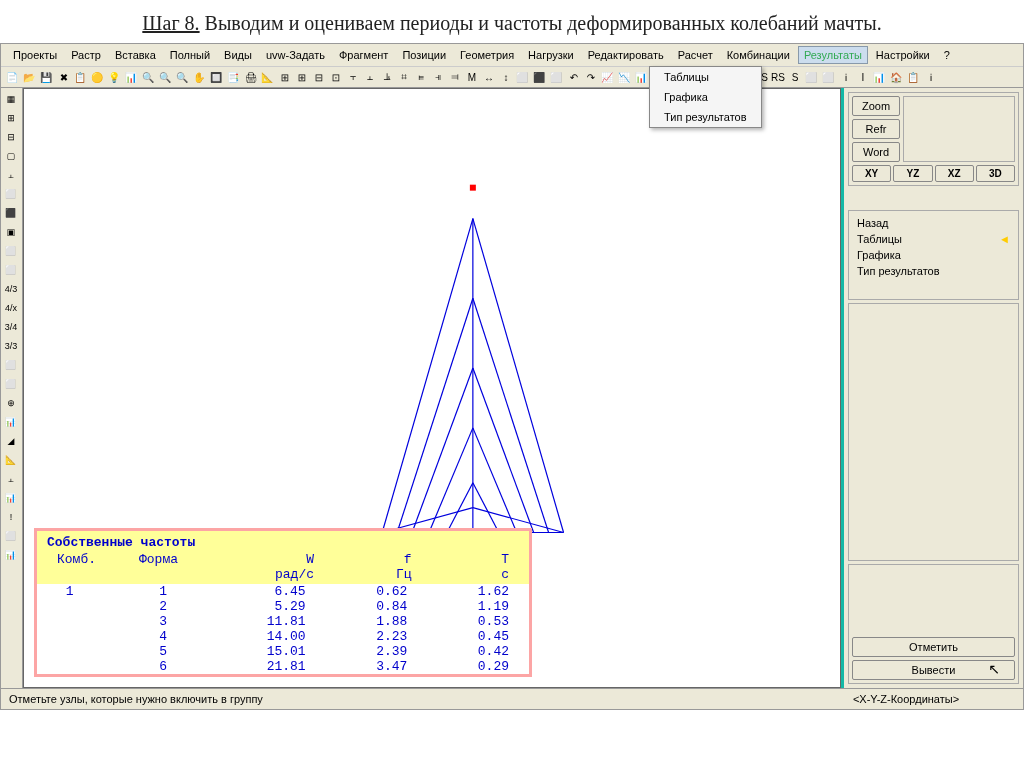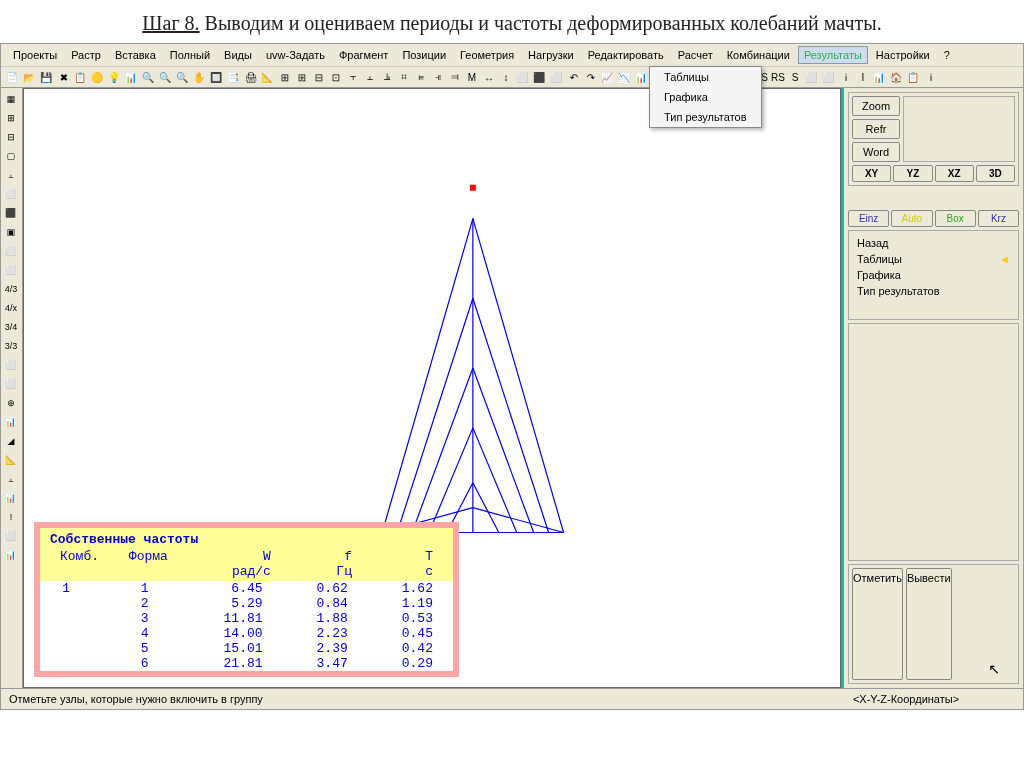--- a/index.html
+++ b/index.html
@@ -25,22 +25,22 @@
 .view-btn { flex: 1; font-size: 10px; padding: 2px 0; }
 .mode-btn { flex: 1; font-size: 10px; padding: 2px 0; }
 .mode-btn.blue { color: #33a; }
 .mode-btn.yellow { color: #cc0; }
 .mode-btn.green { color: #2a2; }
 .mode-btn.darkblue { color: #339; }
 .panel-list { background: #ece9d8; border: 1px solid #aaa; padding: 4px; font-size: 11px; min-height: 90px; }
 .panel-list div { padding: 2px 4px; }
 .panel-list .marked::after { content: "◄"; color: #fc0; float: right; }
 .top-section { border: 1px solid #aaa; padding: 3px; }
-.bottom-section { border: 1px solid #aaa; padding: 3px; min-height: 120px; display:flex; flex-direction:row; gap:3px; }
-.freq-table { position: absolute; left: 10px; bottom: 10px; width: 425px; font-family: 'Courier New', monospace; font-size: 13px; border: 6px solid #fca5a5; background: #fff; }
+.bottom-section { border: 1px solid #aaa; padding: 3px; min-height: 120px; display:flex; flex-direction:column; justify-content:flex-end; gap:3px; }
+.freq-table { position: absolute; left: 10px; bottom: 10px; width: 498px; font-family: 'Courier New', monospace; font-size: 13px; border: 3px solid #fca5a5; background: #fff; }
 .freq-table .thead { background: #ffff99; padding: 2px 0; }
 .freq-table .title { color: #0000cc; font-weight: bold; padding: 2px 10px; }
 .freq-table .hrow { display: flex; color: #0000cc; font-weight: normal; }
 .freq-table .hrow span { flex: 1; text-align: right; padding: 0 20px 0 0; }
 .freq-table .hrow span:first-child { text-align: left; padding-left: 20px; flex: 0.8; }
 .freq-table .hrow span:nth-child(2) { text-align: left; }
 .freq-table .drow { display: flex; color: #0000cc; }
 .freq-table .drow span { flex: 1; text-align: right; padding: 0 20px 0 0; }
 .freq-table .drow span:first-child { text-align: center; flex: 0.8; }
 .freq-table .drow span:nth-child(2) { text-align: center; }
@@ -268,26 +268,20 @@
         <div class="btn-row" style="margin-top:3px;font-weight:bold;">
           <div class="btn view-btn">XY</div>
           <div class="btn view-btn">YZ</div>
           <div class="btn view-btn">XZ</div>
           <div class="btn view-btn">3D</div>
         </div>
       </div>
 
       <div style="height:18px;"></div>
 
-      <div class="btn-row">
-        <div class="btn mode-btn blue">Einz</div>
-        <div class="btn mode-btn yellow">Auto</div>
-        <div class="btn mode-btn green">Box</div>
-        <div class="btn mode-btn darkblue">Krz</div>
-      </div>
 
       <div class="panel-list" id="panel-list">
           <div>Назад</div>
           <div class="marked">Таблицы</div>
           <div>Графика</div>
           <div>Тип результатов</div>
         </div>
 
       <div style="border:1px solid #aaa; flex:1; min-height:140px;"></div>
 

